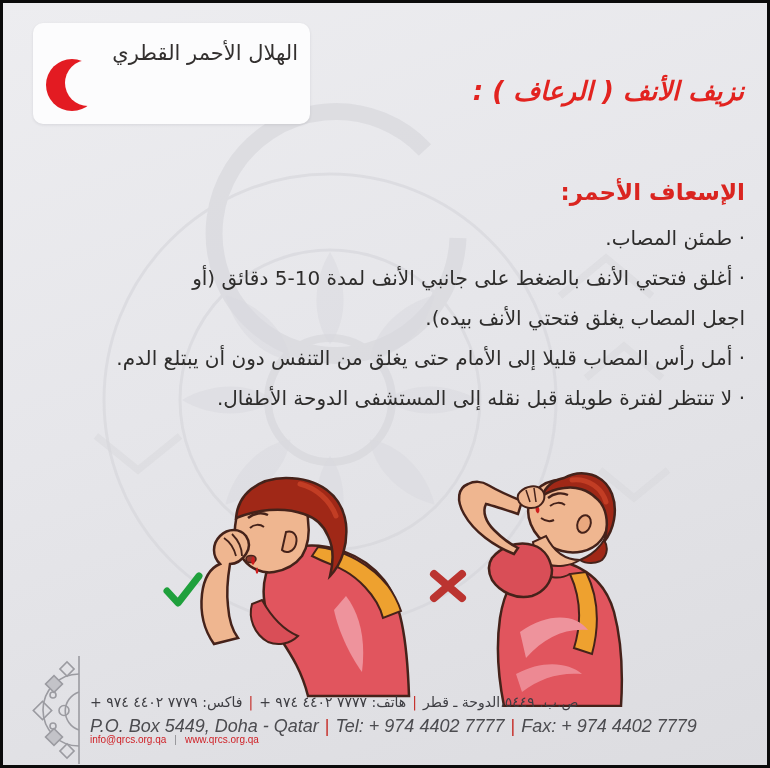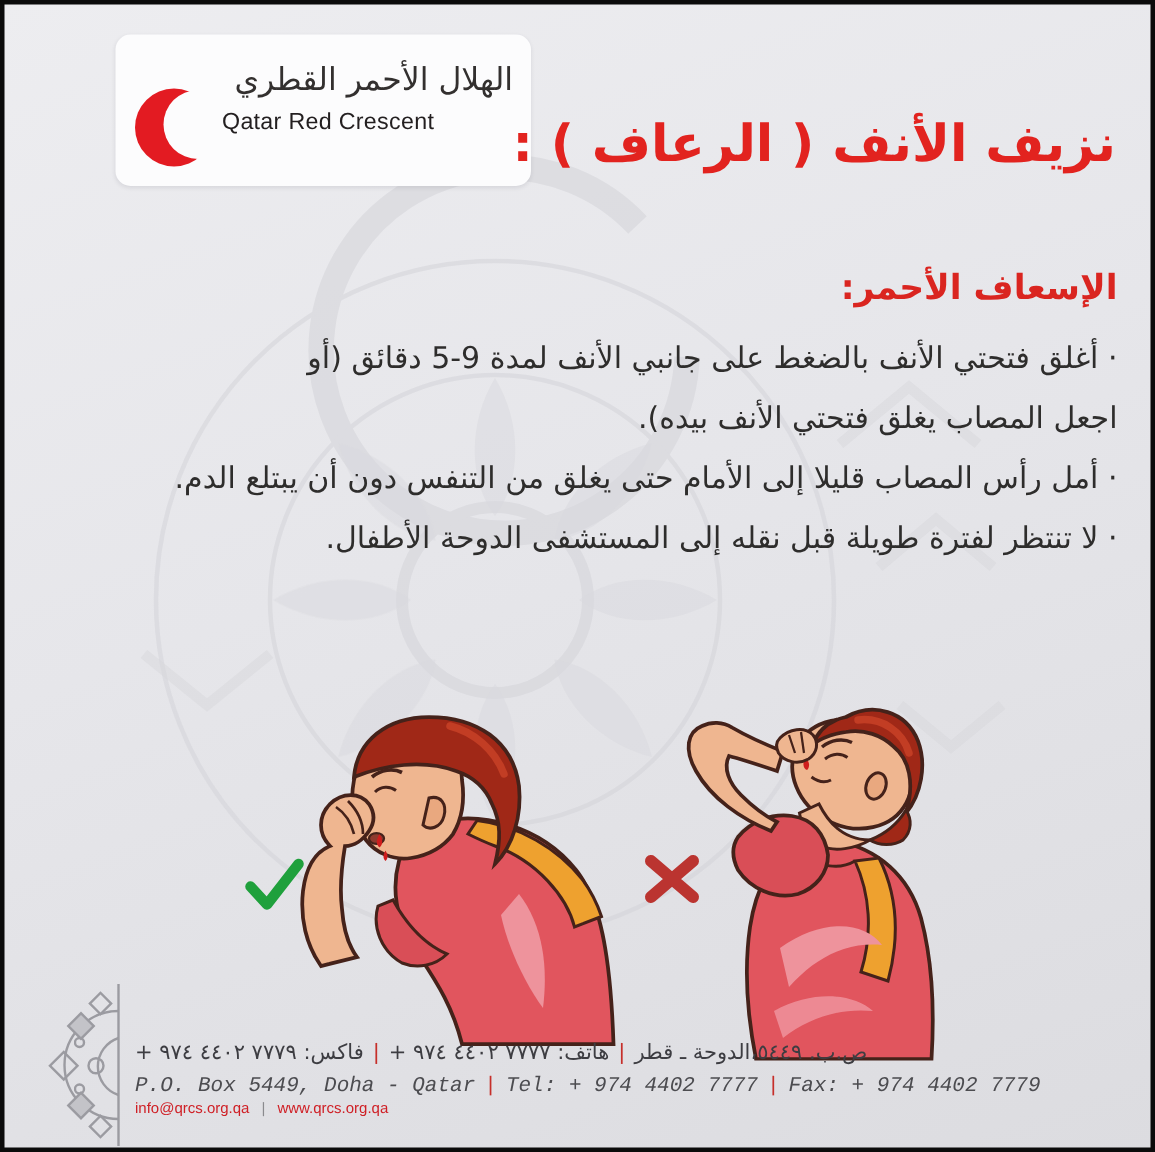--- a/index.html
+++ b/index.html
@@ -7,35 +7,35 @@
     position:relative;width:770px;height:768px;overflow:hidden;box-sizing:border-box;
     background:linear-gradient(160deg,#ededf0 0%,#e6e6ea 45%,#dcdce0 100%);
     box-shadow:inset 0 0 0 3px #0b0b0b;
     font-family:"DejaVu Sans",sans-serif;
   }
   .watermark{position:absolute;left:0;top:0;z-index:0;}
   .layer{position:absolute;z-index:2;}
 
   
   .logo-card{left:33px;top:23px;width:277px;height:101px;background:#fcfcfd;border-radius:10px;
-             box-shadow:0 1px 3px rgba(40,40,60,.10);margin-left:44px;}
+             box-shadow:0 1px 3px rgba(40,40,60,.10);}
   .crescent{position:absolute;left:13px;top:32px;}
   .logo-ar{position:absolute;right:12px;top:18px;font-size:21px;color:#33302f;direction:rtl;white-space:nowrap;}
   .logo-en{position:absolute;left:71px;top:50px;font-size:15.5px;color:#231f20;font-family:"Liberation Sans",sans-serif;font-weight:500;letter-spacing:.2px;white-space:nowrap;}
 
   
-  .title{right:26px;top:76px;font-size:34px;font-weight:bold;color:#e2231f;direction:rtl;white-space:nowrap;}
+  .title{right:26px;top:76px;font-size:26px;font-weight:bold;color:#e2231f;direction:rtl;white-space:nowrap;font-style:italic;}
   .heading{right:25px;top:179px;font-size:23px;font-weight:600;color:#da2520;direction:rtl;white-space:nowrap;}
   .steps{right:25px;top:218px;left:20px;direction:rtl;text-align:right;color:#2e2d2c;font-size:20px;}
   .steps .line{line-height:40px;white-space:nowrap;}
 
   
   .footer-ornament{left:2px;top:652px;}
   .f-ar{left:90px;top:694px;font-size:14px;color:#3d3d42;direction:rtl;white-space:nowrap;text-align:right;}
-  .f-en{left:90px;top:716px;font-size:14px;color:#4c4c50;font-style:italic;font-family:Liberation Mono, monospace;white-space:nowrap;}
+  .f-en{left:90px;top:716px;font-size:18px;color:#4c4c50;font-style:italic;font-family:Liberation Sans, sans-serif;white-space:nowrap;}
   .f-links{left:90px;top:734px;font-size:10px;color:#cf1f25;font-family:"Liberation Sans",sans-serif;white-space:nowrap;}
   .pipe-red{color:#c62f2a;padding:0 6px;font-style:normal;}
   .pipe-gray{color:#8a8a8e;padding:0 8px;}
 
   .fig{position:absolute;z-index:1;}
 </style>
 </head>
 <body>
 
 <div class="page">
@@ -64,28 +64,28 @@
       <path d="M600,470 l34,28 34,-28"></path>
     </g>
   </svg>
 
   <div class="layer logo-card">
     <svg class="crescent" width="56" height="60" viewBox="0 0 56 60" aria-hidden="true">
       <circle cx="26" cy="30" r="26" fill="#e31b22"></circle>
       <circle cx="42" cy="28" r="23" fill="#fcfcfd"></circle>
     </svg>
     <div class="logo-ar">الهلال الأحمر القطري</div>
-    <div class="logo-en">Qatar Red Crescent</div>
   </div>
 
   <div class="layer title">نزيف الأنف ( الرعاف ) :</div>
 
   <div class="layer heading">الإسعاف الأحمر:</div>
   <div class="layer steps">
-    <div class="line">· أغلق فتحتي الأنف بالضغط على جانبي الأنف لمدة 9-5 دقائق (أو</div>
+    <div class="line">· طمئن المصاب.</div>
+    <div class="line">· أغلق فتحتي الأنف بالضغط على جانبي الأنف لمدة 10-5 دقائق (أو</div>
     <div class="line">اجعل المصاب يغلق فتحتي الأنف بيده).</div>
     <div class="line">· أمل رأس المصاب قليلا إلى الأمام حتى يغلق من التنفس دون أن يبتلع الدم.</div>
     <div class="line">· لا تنتظر لفترة طويلة قبل نقله إلى المستشفى الدوحة الأطفال.</div>
   </div>
 
   <svg class="fig" style="left:150px;top:468px;" width="300" height="230" viewBox="0 0 300 230" aria-hidden="true">
 
     <path d="M136,82 C170,70 212,84 234,112 C250,132 257,168 259,228 L158,228 C152,204 142,188 130,170 C116,150 110,128 116,106 C121,92 128,86 136,82 Z" fill="#e1555e" stroke="#45221a" stroke-width="2.5"></path>
     <path d="M168,79 C196,82 222,98 238,118 C244,126 248,134 251,143 L233,150 C228,130 208,106 180,96 C172,93 166,90 162,88 Z" fill="#eea12f" stroke="#45221a" stroke-width="2"></path>
     <path d="M196,128 C210,146 216,172 212,204 C200,188 188,162 184,142 Z" fill="#ee939c"></path>

